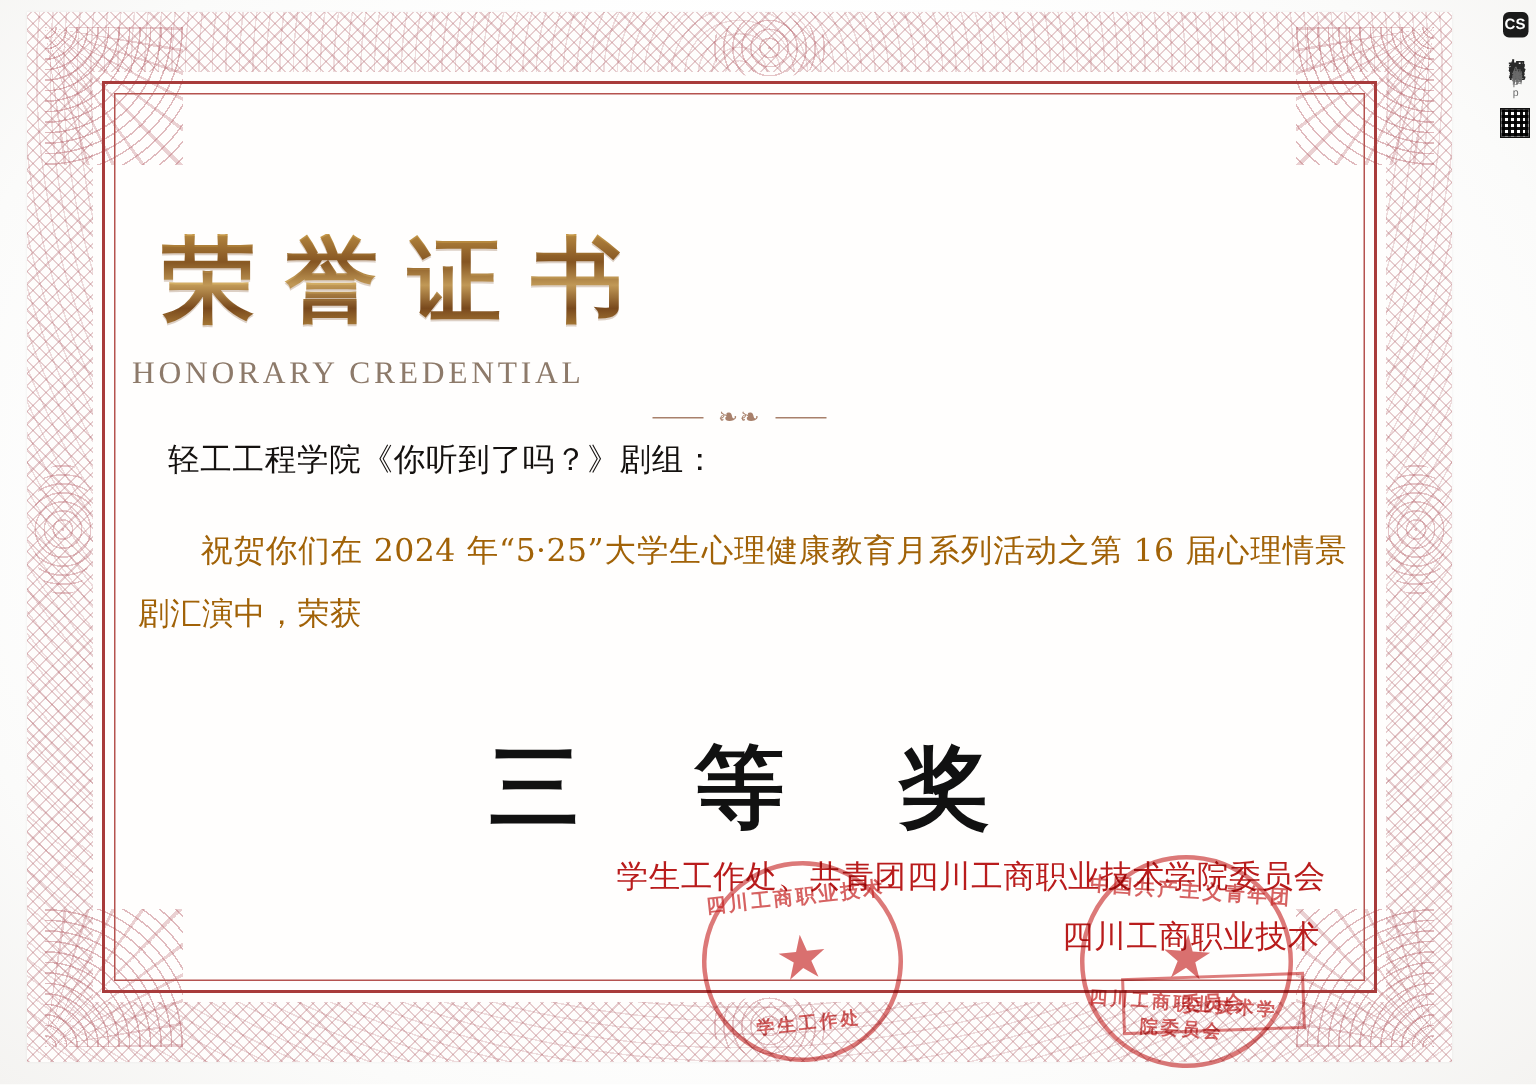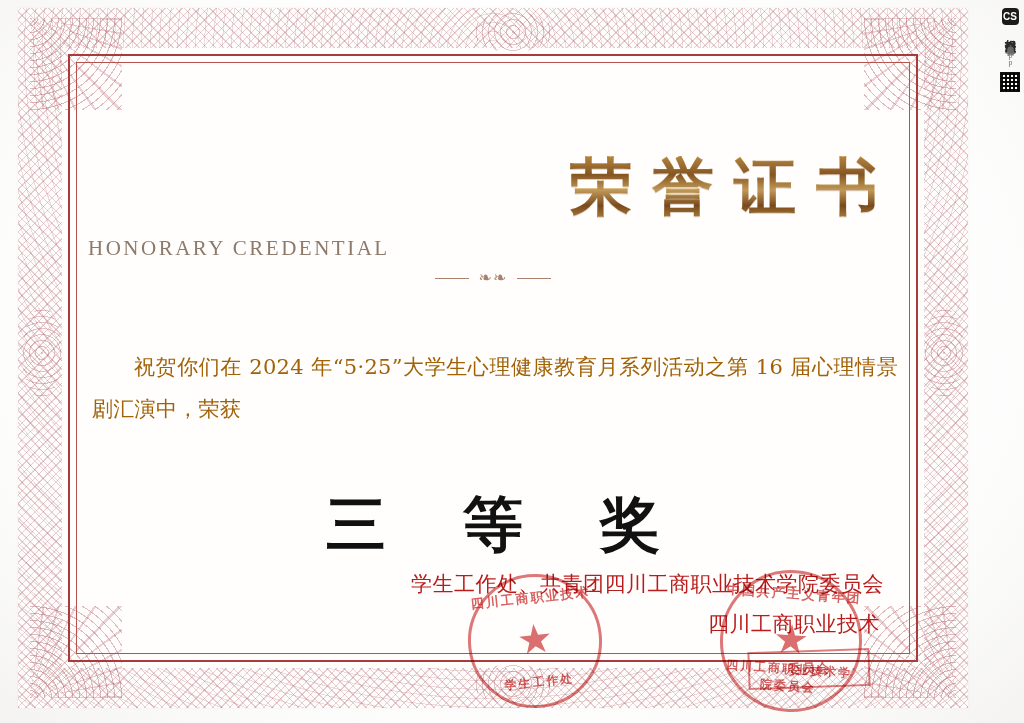--- a/index.html
+++ b/index.html
@@ -88,21 +88,21 @@
 
   
   #content {
     position: absolute;
     left: 70px; top: 70px; right: 70px; bottom: 66px;
   }
 
   #title-cn {
     position: absolute;
     left: 0; right: 0; top: 78px;
-    text-align: right;
+    text-align: left;
     font-family: "DejaVu Serif", serif;
     font-size: 62px;
     font-weight: 700;
     letter-spacing: 20px;
     text-indent: 20px;
     line-height: 1;
     color: #6b3a1e;
     background-image: linear-gradient(180deg, #c79a4a 0%, #8a5a23 30%, #d9b469 55%, #7a4a1c 80%, #b98c3f 100%);
     -webkit-background-clip: text;
     background-clip: text;
@@ -302,20 +302,21 @@
       <div id="title-cn">荣誉证书</div>
 
       <div id="title-en">HONORARY CREDENTIAL</div>
 
       <div id="title-divider">
         <span class="bar"></span>
         <span class="flourish">❧❧</span>
         <span class="bar"></span>
       </div>
 
+      <div id="salutation">轻工工程学院《你听到了吗？》剧组：</div>
 
       <div id="body-text">祝贺你们在 2024 年“5·25”大学生心理健康教育月系列活动之第 16 届心理情景剧汇演中，荣获</div>
 
       <div id="award">三 等 奖</div>
 
       <div id="signature">
         <div id="sign-issuer">学生工作处、共青团四川工商职业技术学院委员会</div>
         <div id="sign-date">四川工商职业技术</div>
       </div>
 

